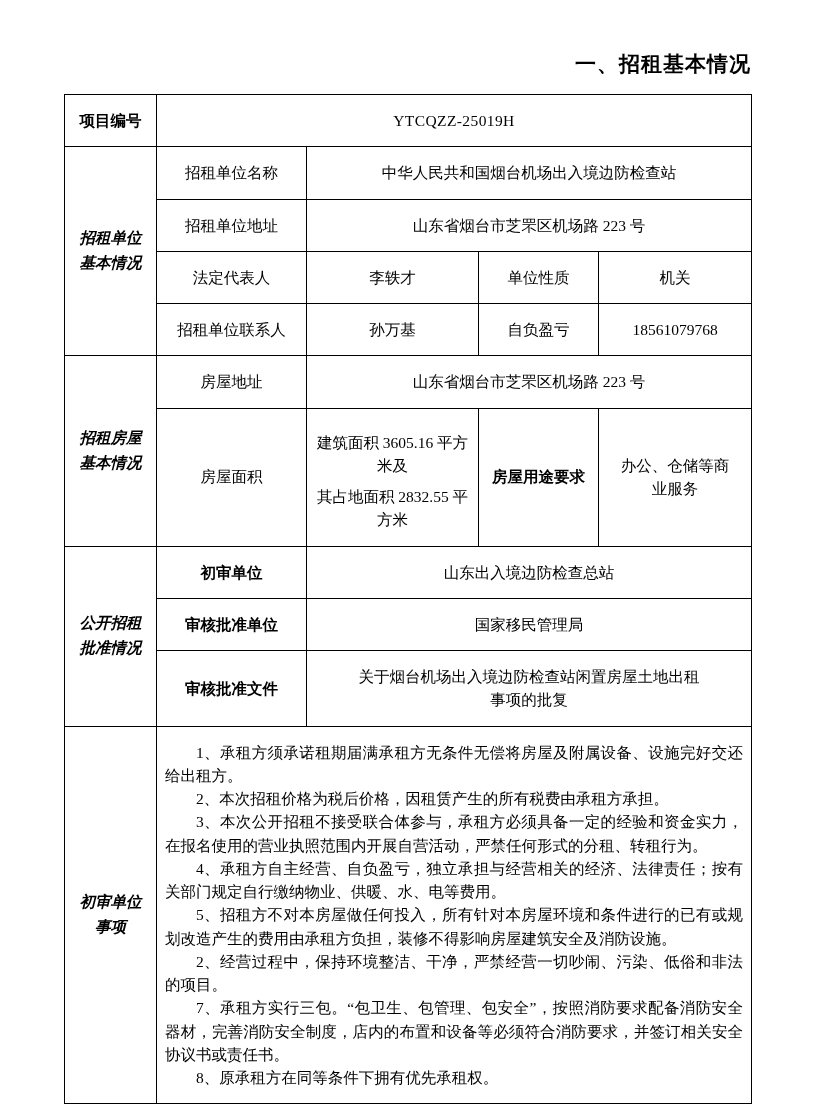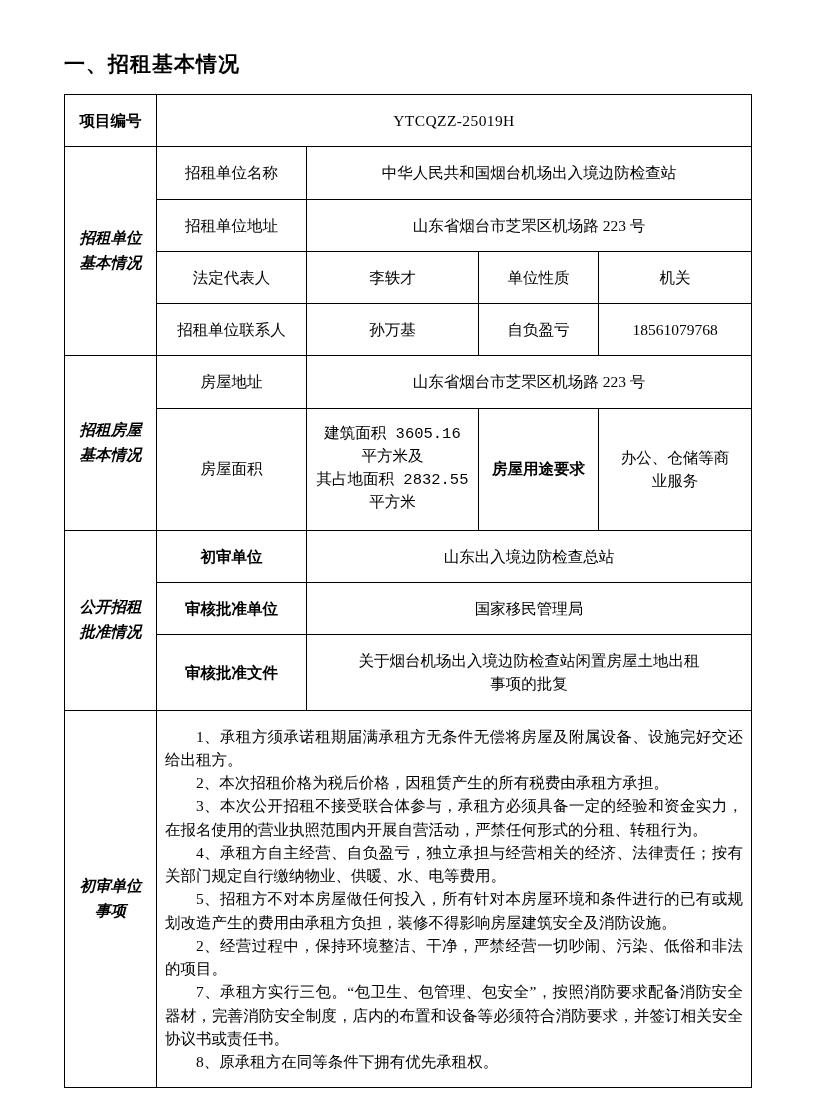--- a/index.html
+++ b/index.html
@@ -13,21 +13,21 @@
     font-family: "Liberation Serif", "DejaVu Serif", serif;
     color: #000000;
   }
   .page {
     width: 815px;
     min-height: 1116px;
     box-sizing: border-box;
     padding: 44px 64px 20px 64px;
   }
   .doc-title {
-    text-align: left;
+    text-align: right;
     font-size: 21px;
     font-weight: bold;
     letter-spacing: 1px;
     margin: 6px 0 16px 0;
     font-family: "Liberation Serif", "DejaVu Serif", serif;
   }
   table.main {
     border-collapse: collapse;
     width: 100%;
     table-layout: fixed;
@@ -57,21 +57,22 @@
     padding-left: 14px;
     font-size: 16.5px;
     letter-spacing: 0.4px;
   }
   td.area-cell {
     font-size: 11.5px;
     line-height: 1.55;
     padding: 5px 4px;
   }
   td.area-cell .num {
-    font-family: Liberation Mono, monospace;
+    font-family: Liberation Serif, serif;
+    margin-top: 8px;
   }
   td.purpose-label {
     width: 120px;
     font-weight: bold;
   }
   td.purpose-value {
     width: 128px;
     line-height: 1.45;
   }
   td.smalllabel {

